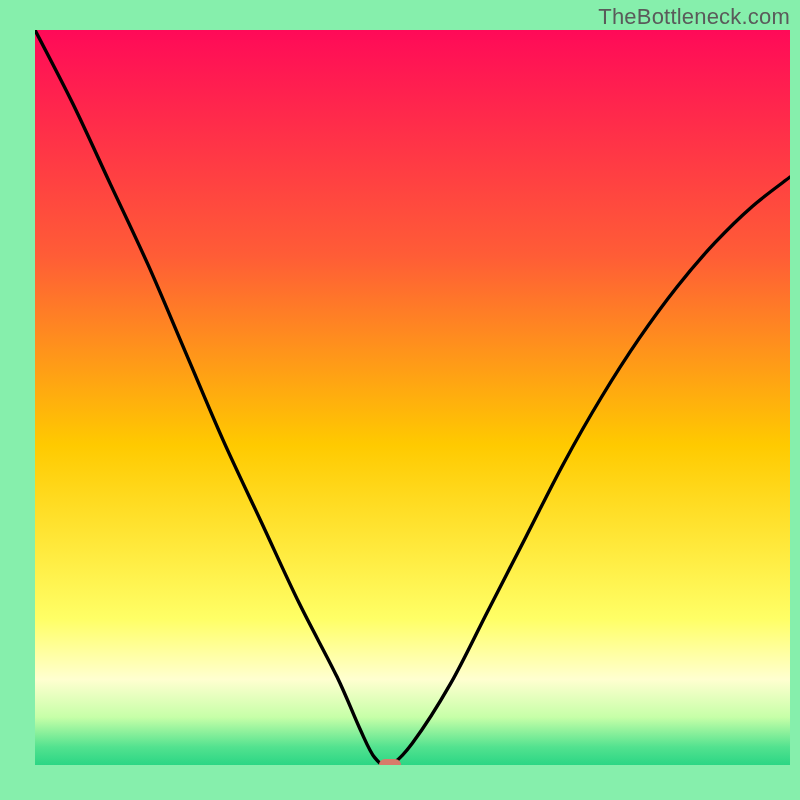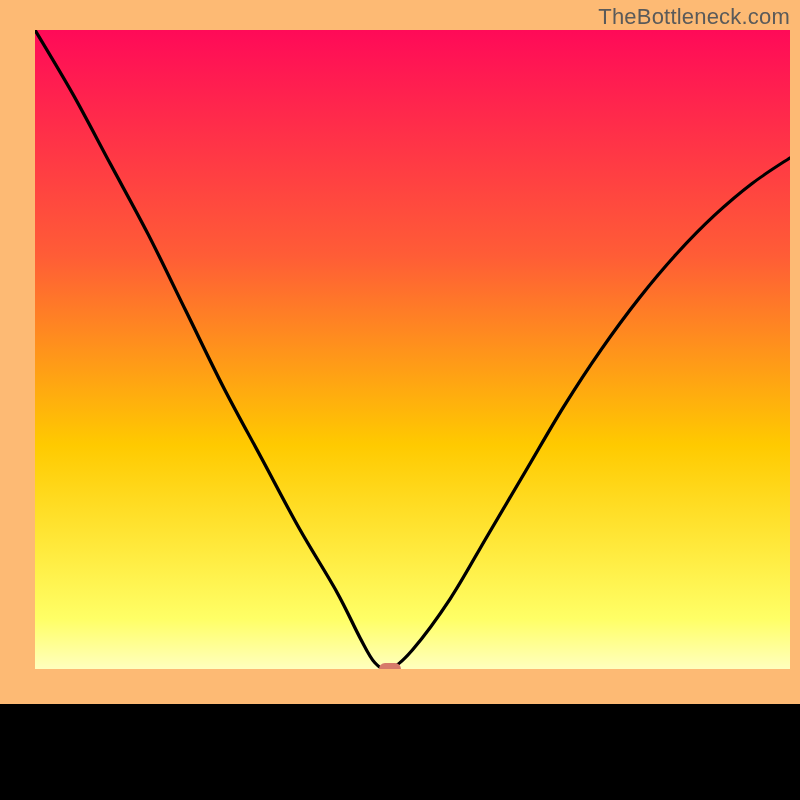--- a/index.html
+++ b/index.html
@@ -7,22 +7,22 @@
     padding: 0;
     width: 800px;
     height: 800px;
     background: #000;
     overflow: hidden;
     font-family: Arial, Helvetica, sans-serif;
   }
   .frame {
     position: relative;
     width: 800px;
-    height: 704px;
-    background: #fdba74;
+    height: 800px;
+    background: #86efac;
   }
   .watermark {
     position: absolute;
     top: 4px;
     right: 10px;
     color: #5a5a5a;
     font-size: 22px;
     font-weight: 500;
     letter-spacing: 0.2px;
     z-index: 4;

